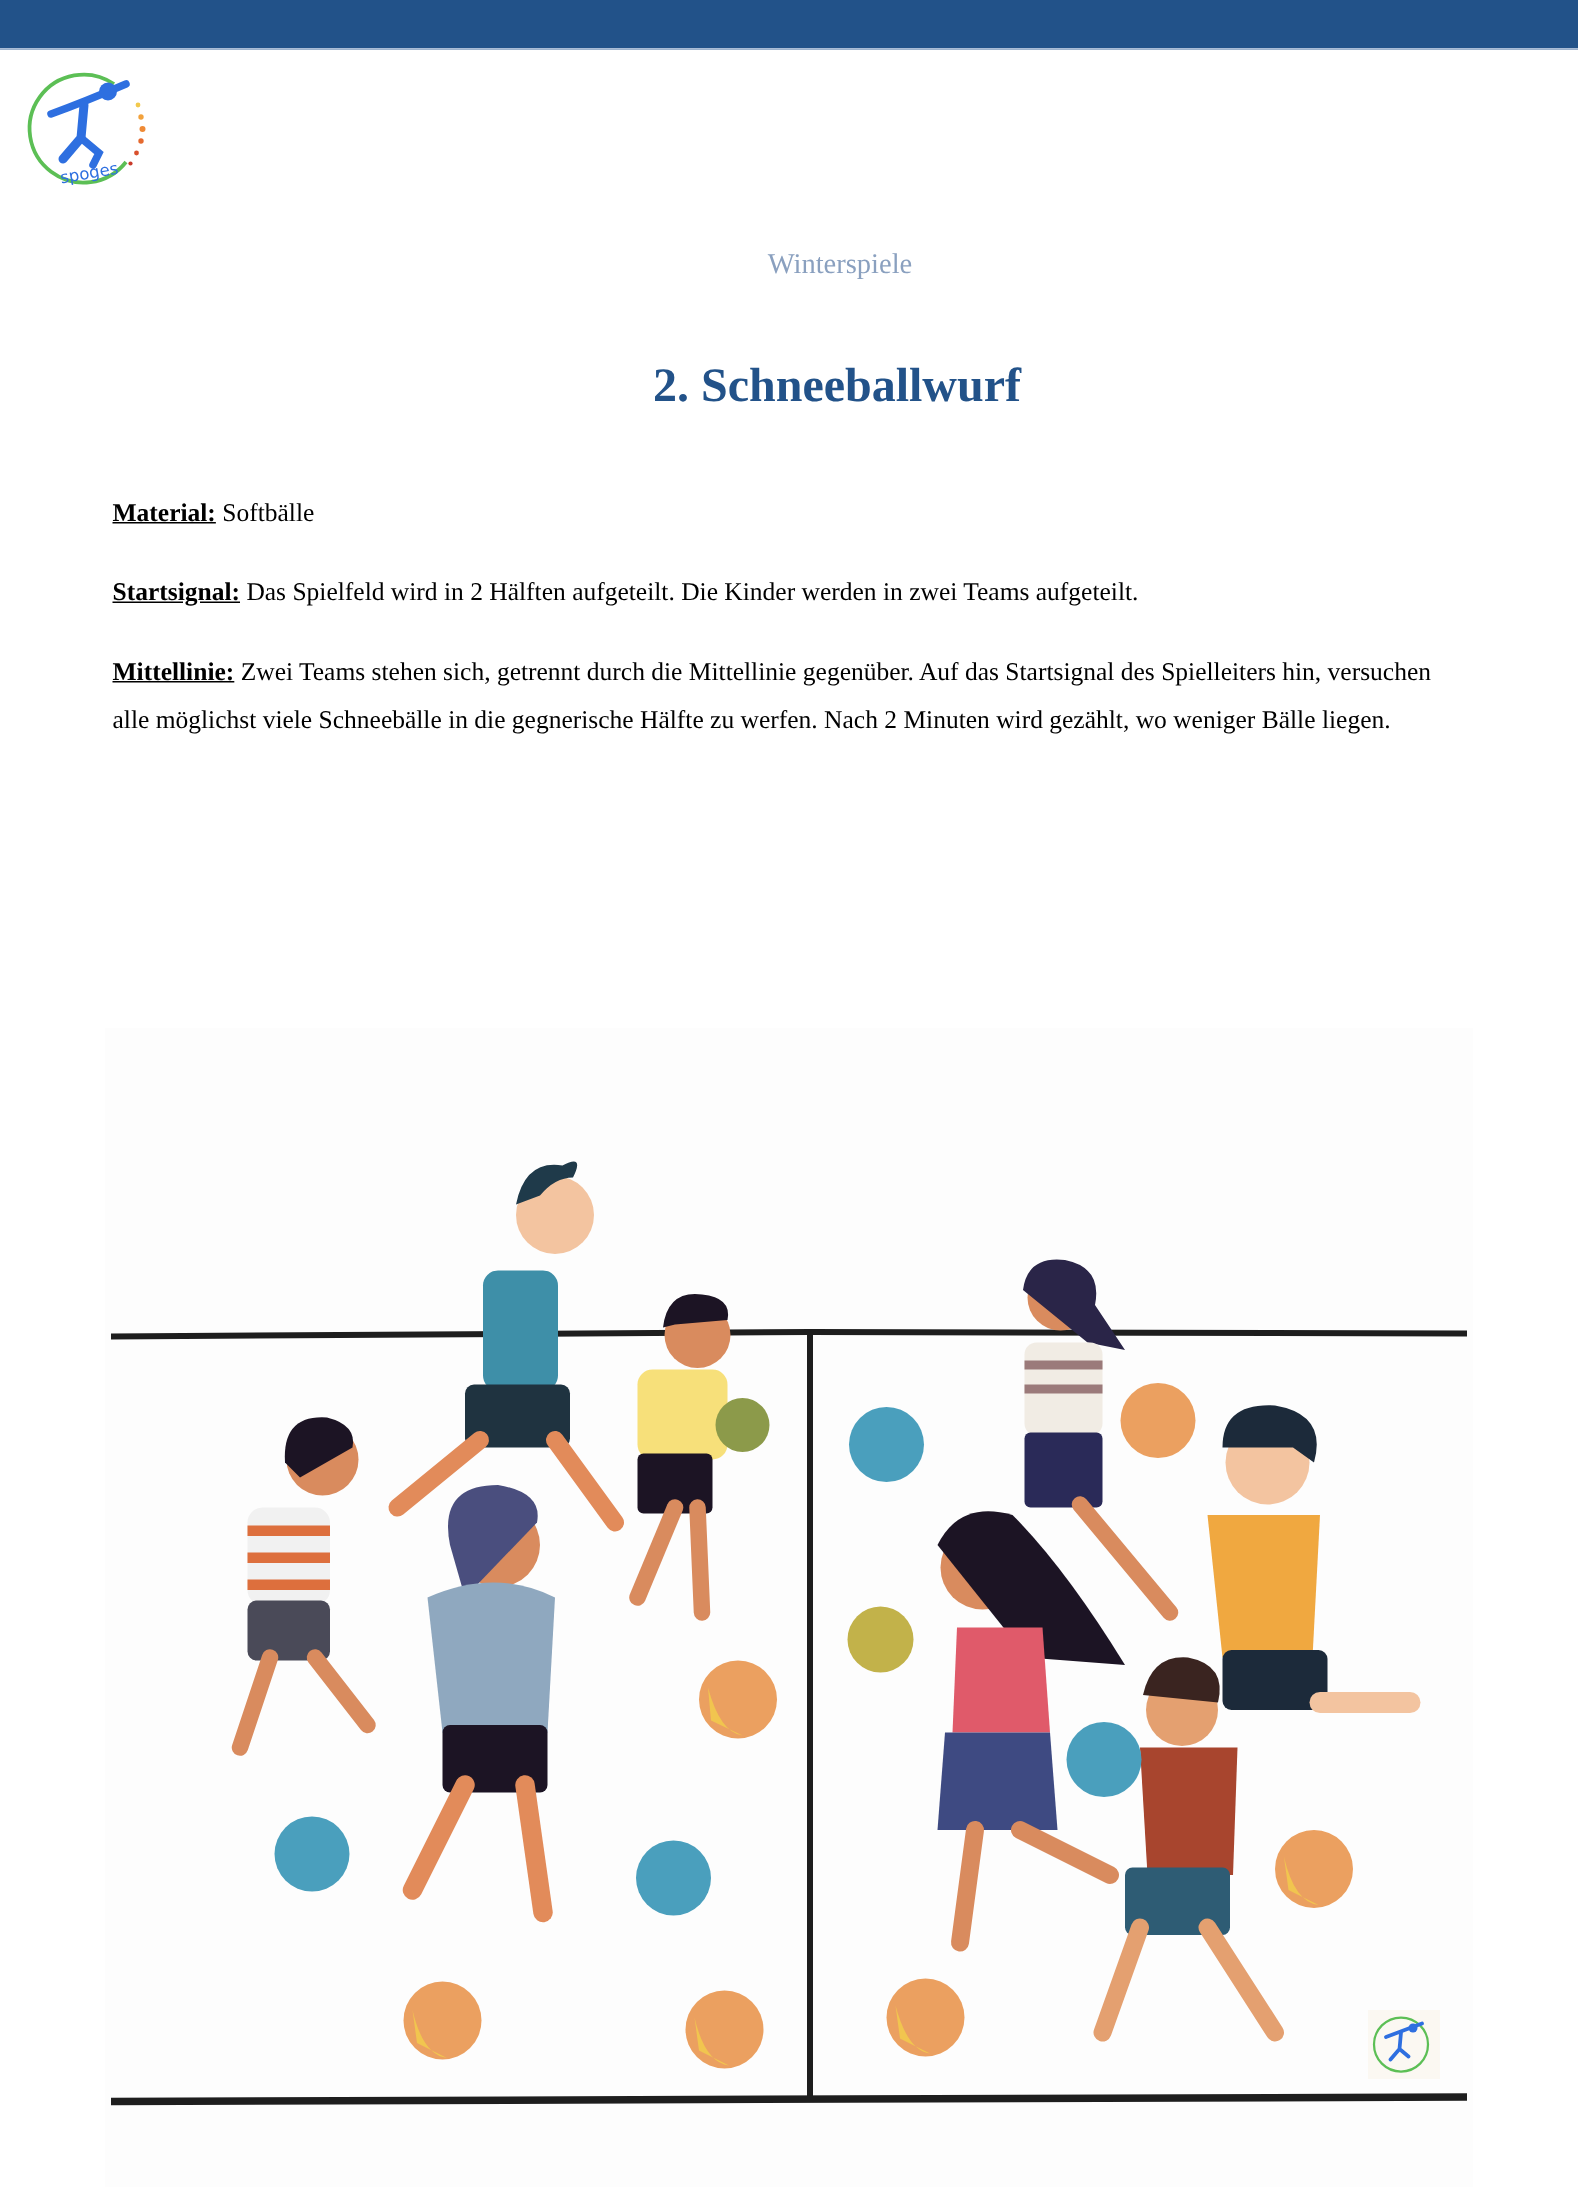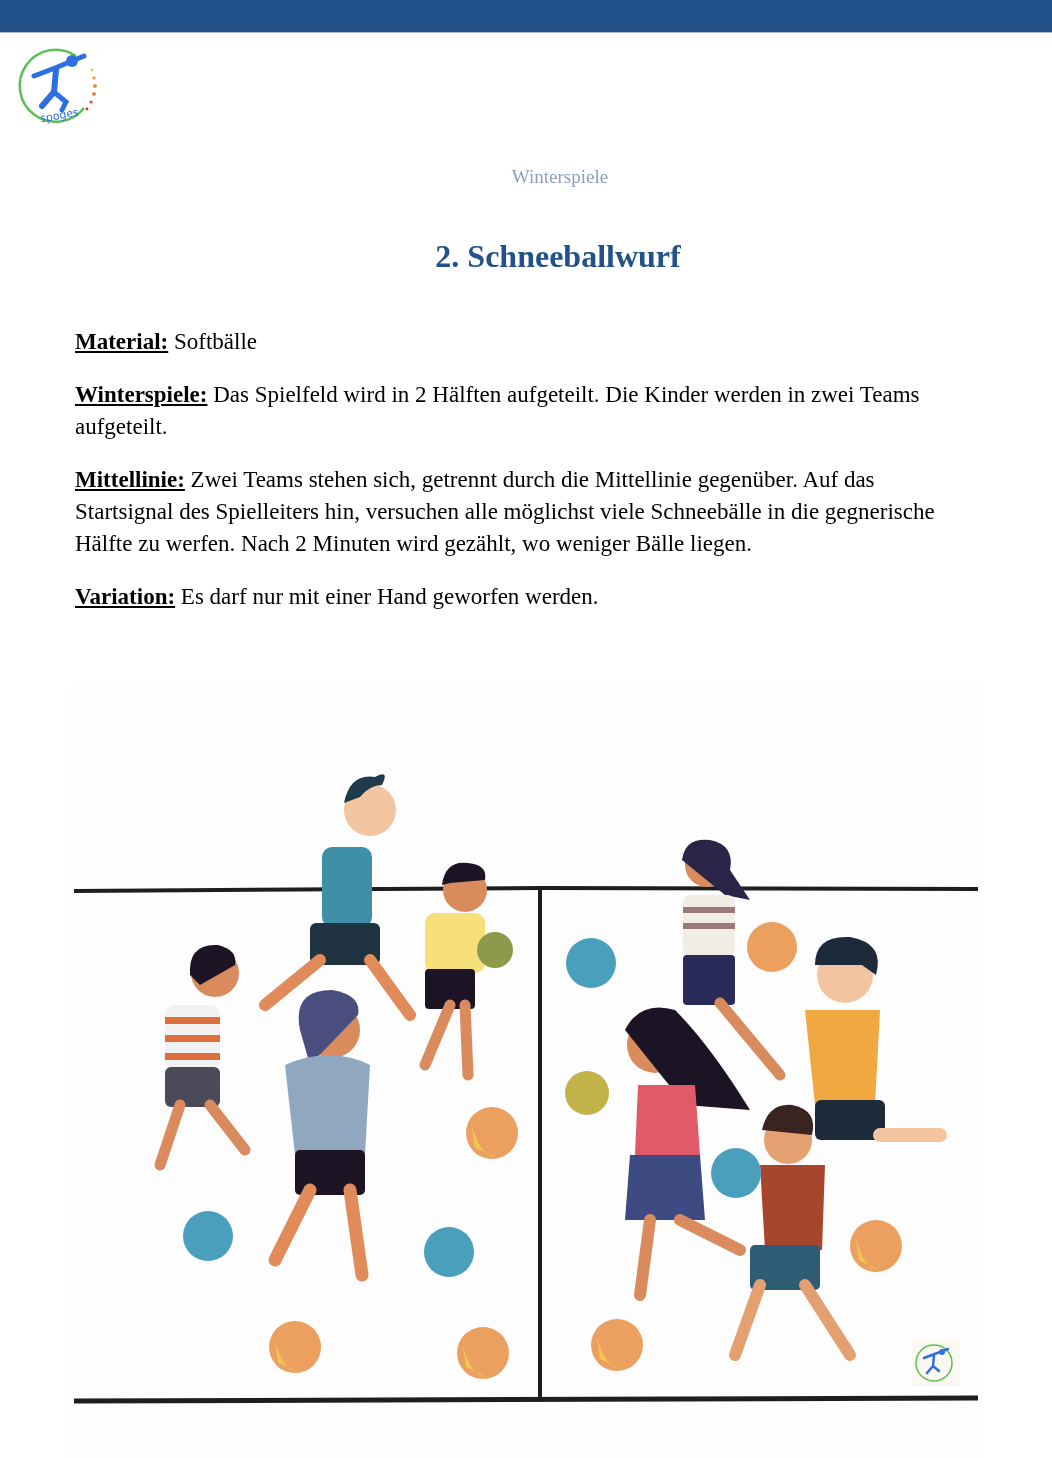--- a/index.html
+++ b/index.html
@@ -14,21 +14,21 @@
     .logo { position: absolute; left: 14px; top: 46px; width: 86px; height: 82px; }
     .subtitle {
       position: absolute; left: 0; width: 1120px; top: 166px; text-align: center;
       font-size: 19px; color: #8aa0bf;
     }
     .title {
       position: absolute; left: 0; width: 1116px; top: 238px; text-align: center;
       font-size: 32px; font-weight: bold; color: #225289; margin: 0;
     }
     .content { position: absolute; left: 75px; top: 326px; width: 900px; }
-    .para { font-size: 23px; line-height: 32px; margin: 0 0 21px 0; }
+    .para { font-size: 17px; line-height: 32px; margin: 0 0 21px 0; }
     .label { font-weight: bold; text-decoration: underline; }
     .illustration { position: absolute; left: 70px; top: 685px; width: 912px; height: 773px; }
   </style>
 </head>
 <body>
 
 <div class="topbar"></div>
 
 <svg class="logo" viewBox="0 0 86 82">
   <path d="M62 10 A36 36 0 1 0 70 62" fill="none" stroke="#5cbf55" stroke-width="2.5"></path>
@@ -47,30 +47,26 @@
 
 <div class="subtitle">Winterspiele</div>
 <h1 class="title">2. Schneeballwurf</h1>
 
 <div class="content">
   <p class="para">
     <span class="label">Material:</span>
     <span>Softbälle</span>
   </p>
   <p class="para">
-    <span class="label">Winterspiele:</span>
+    <span class="label">Startsignal:</span>
     <span>Das Spielfeld wird in 2 Hälften aufgeteilt. Die Kinder werden in zwei Teams aufgeteilt.</span>
   </p>
   <p class="para">
     <span class="label">Mittellinie:</span>
     <span>Zwei Teams stehen sich, getrennt durch die Mittellinie gegenüber. Auf das Startsignal des Spielleiters hin, versuchen alle möglichst viele Schneebälle in die gegnerische Hälfte zu werfen. Nach 2 Minuten wird gezählt, wo weniger Bälle liegen.</span>
-  </p>
-  <p class="para">
-    <span class="label">Variation:</span>
-    <span>Es darf nur mit einer Hand geworfen werden.</span>
   </p>
 </div>
 
 <svg class="illustration" viewBox="0 0 912 773">
   <rect x="0" y="0" width="912" height="773" fill="#fdfdfd"></rect>
 
   <line x1="4" y1="206" x2="470" y2="203" stroke="#1e1e1e" stroke-width="4"></line>
   <line x1="470" y1="203" x2="908" y2="204" stroke="#1e1e1e" stroke-width="4"></line>
   <line x1="470" y1="203" x2="470" y2="713" stroke="#1e1e1e" stroke-width="4"></line>
   <line x1="4" y1="716" x2="908" y2="713" stroke="#1e1e1e" stroke-width="5"></line>

